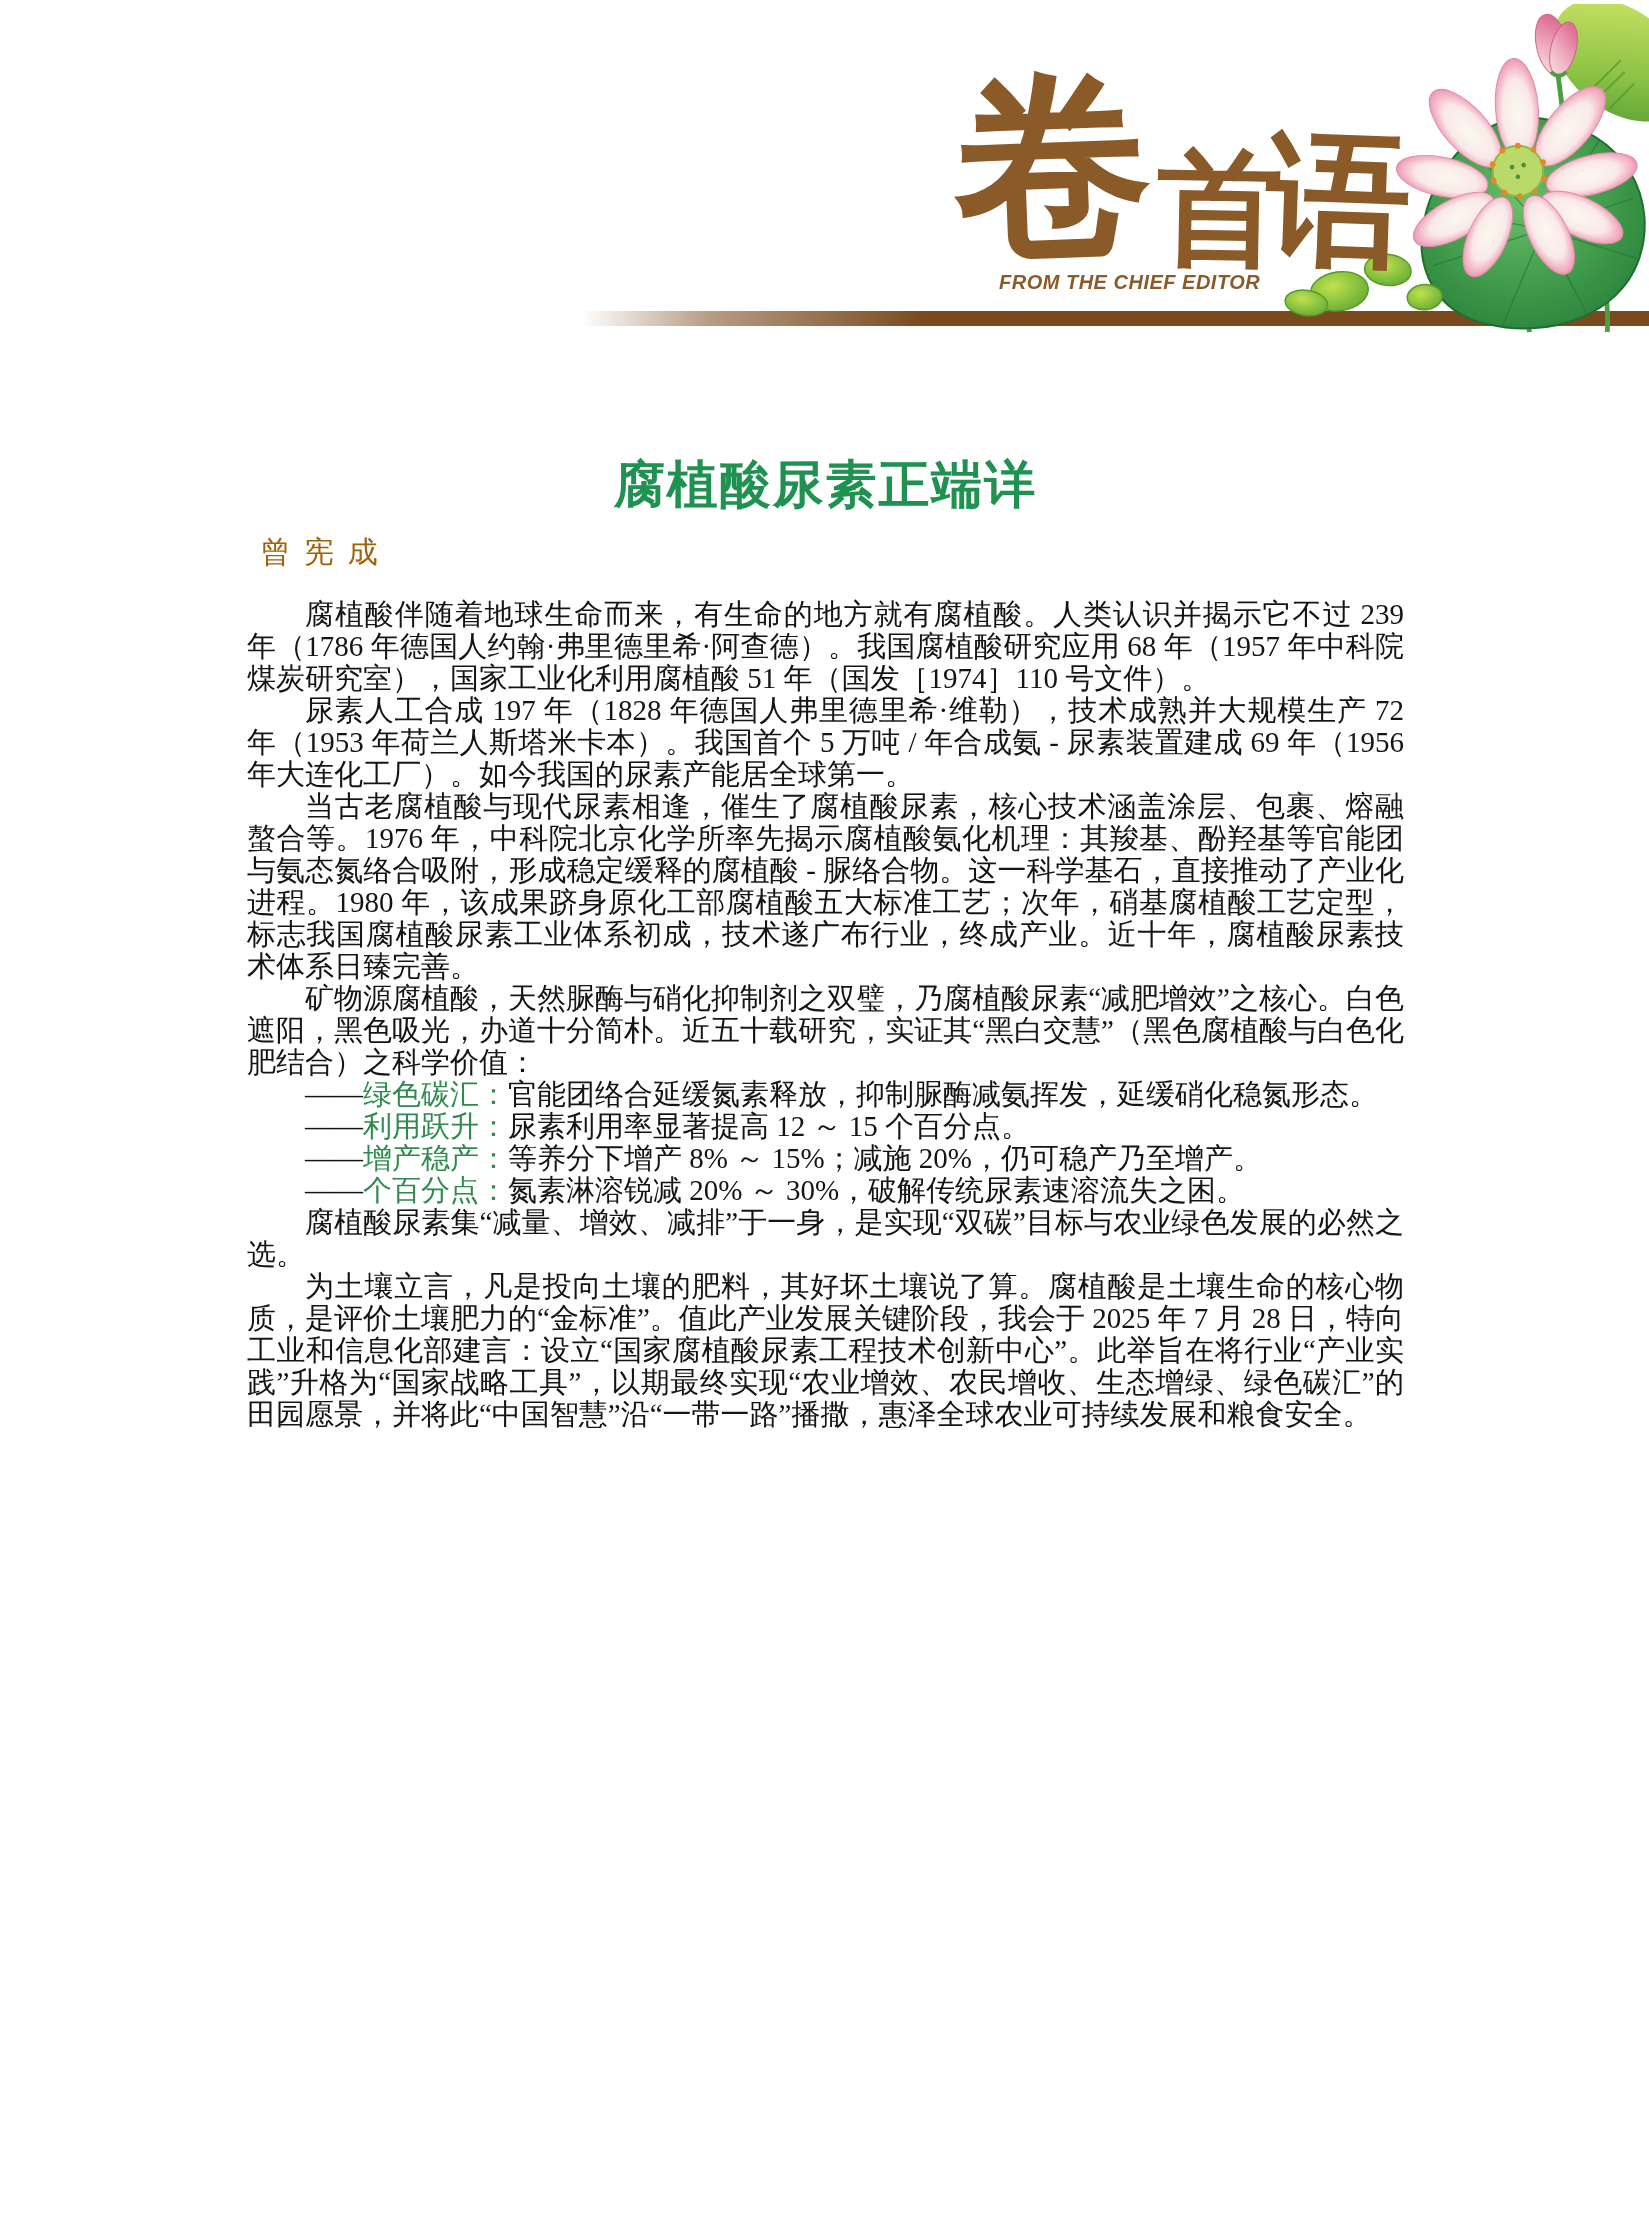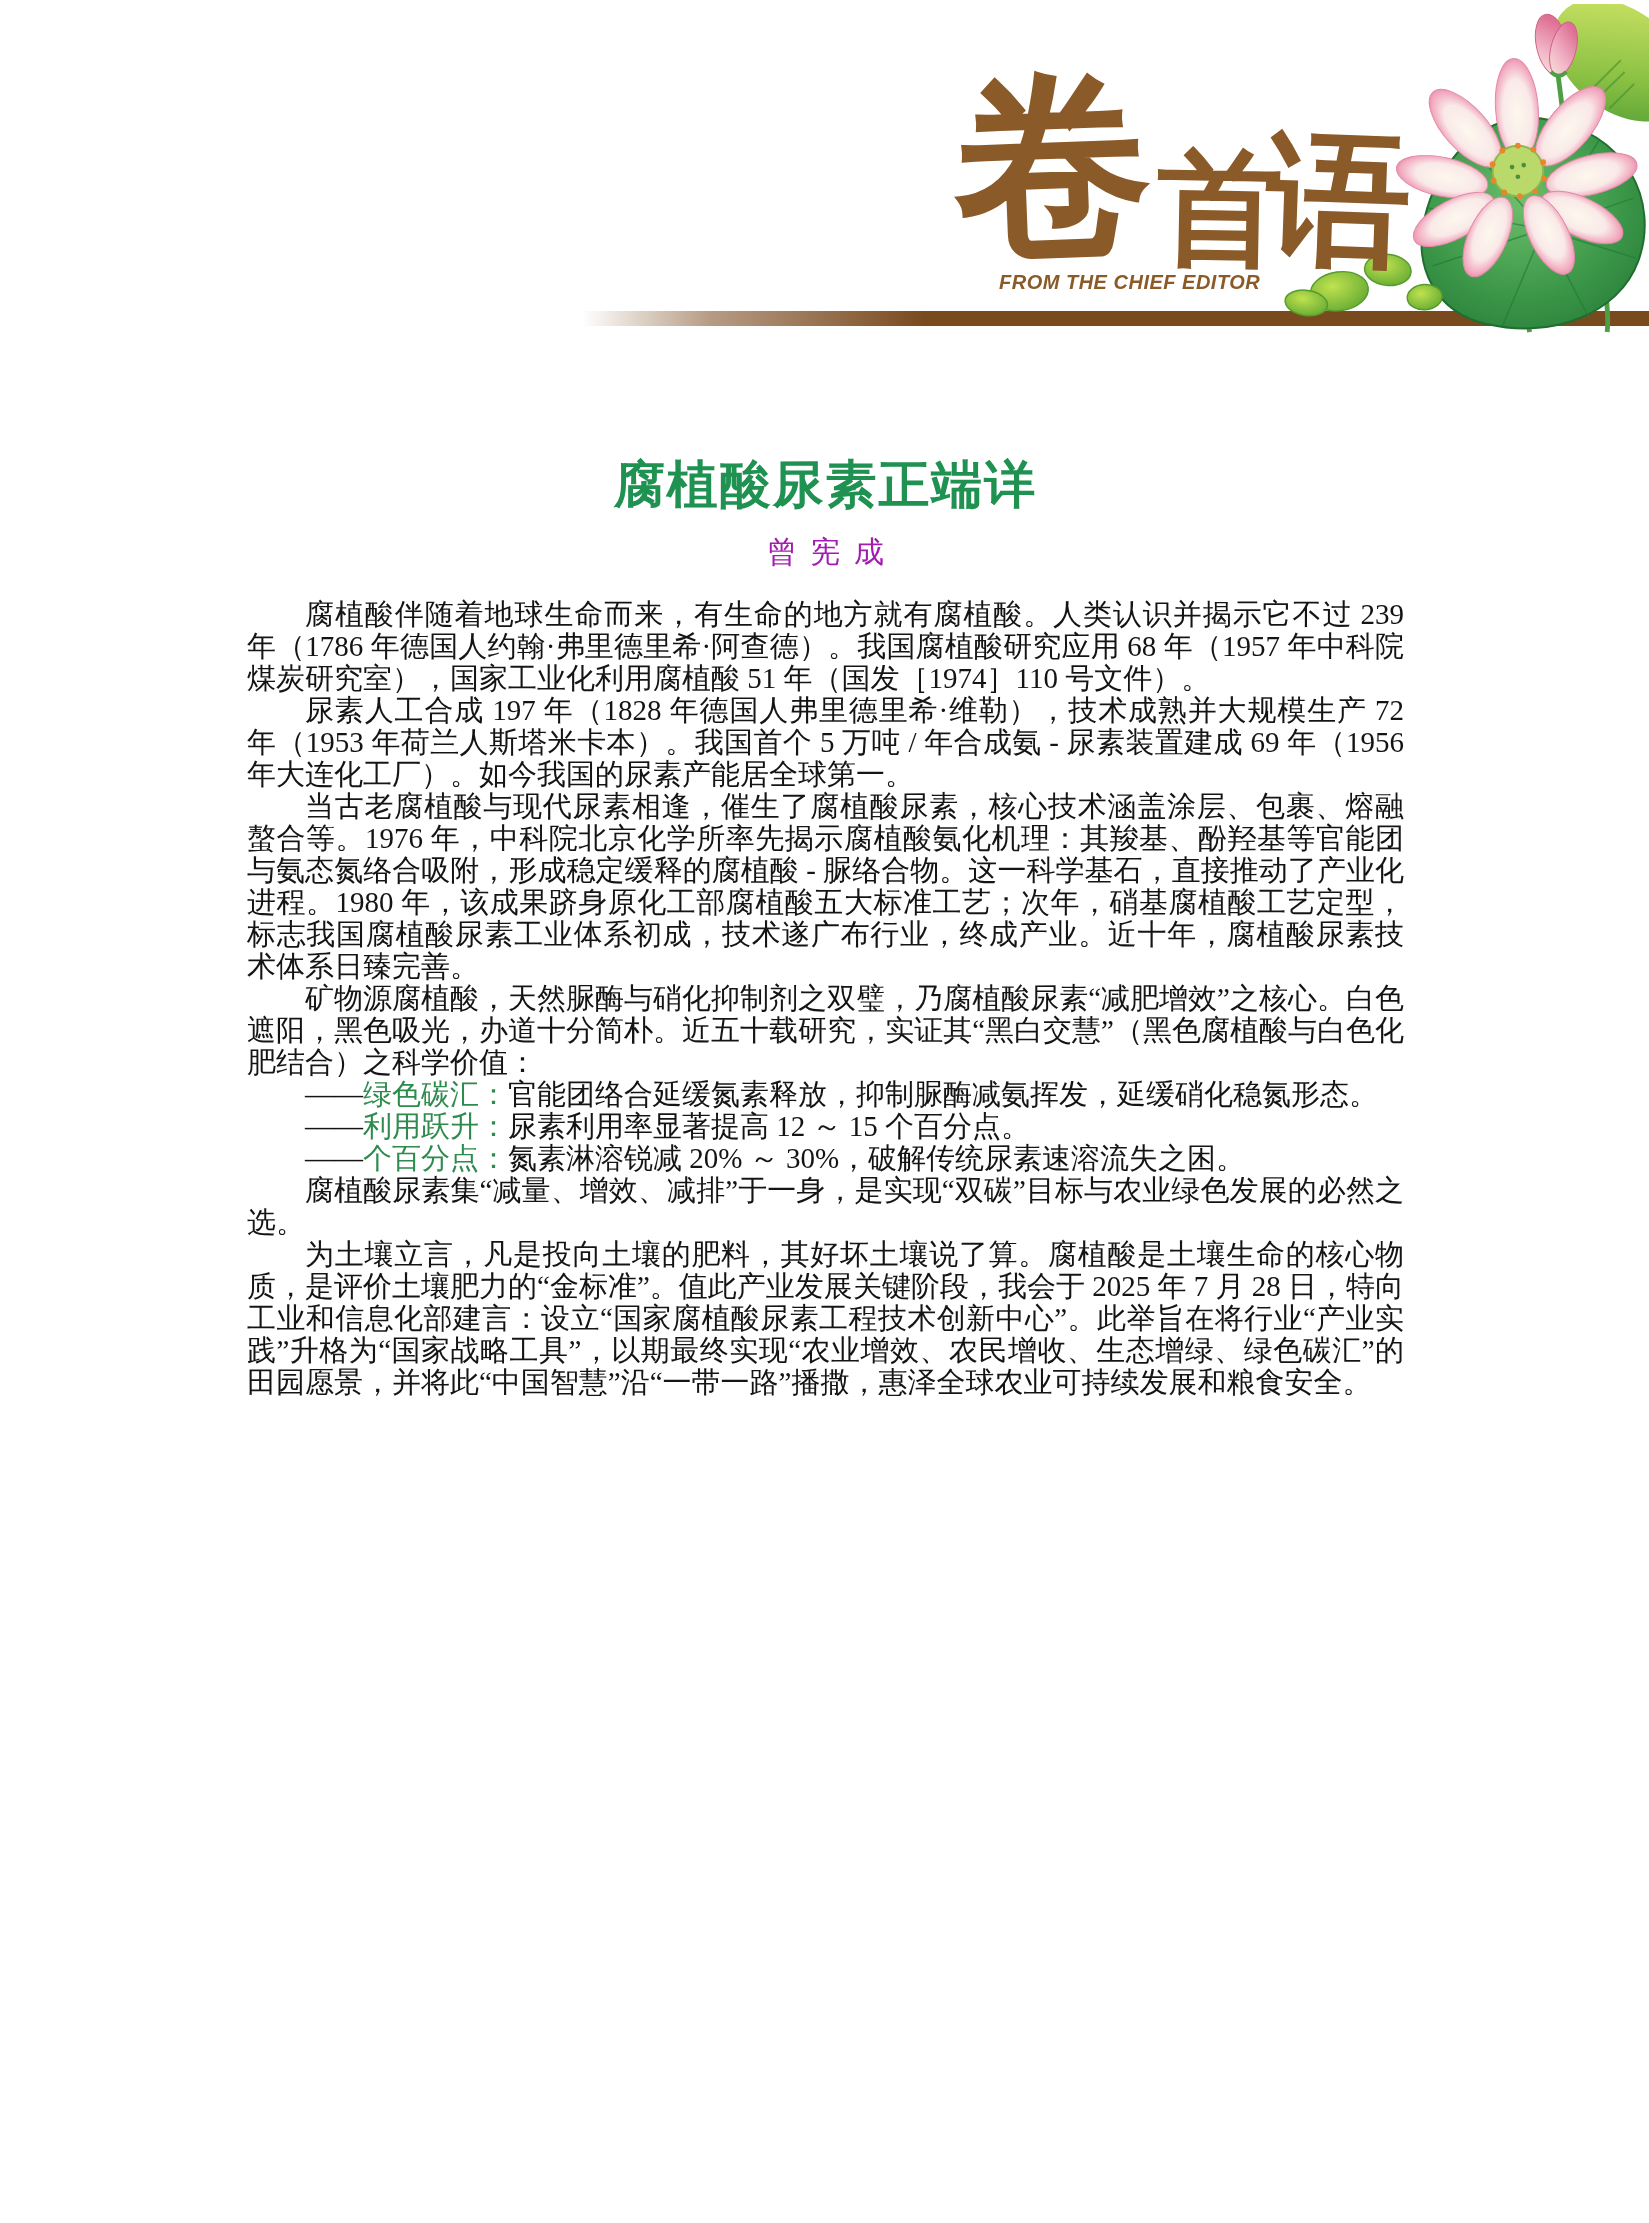--- a/index.html
+++ b/index.html
@@ -31,23 +31,23 @@
   .lotus{position:absolute;left:1279px;top:3.9px;z-index:2;}
   
   .article{position:absolute;left:247px;top:0;width:1157px;}
   .title{
     margin:456px 0 0 0;text-align:center;
     font-family:"Liberation Sans","DejaVu Sans",sans-serif;
     font-weight:700;font-size:51px;line-height:1.15;letter-spacing:1.9px;
     color:#1f9150;
   }
   .author{
-    margin:17.5px 0 0 0;text-align:center;
+    margin:17.5px 0 0 0;text-align:left;
     font-size:30px;line-height:1.3;letter-spacing:13.6px;text-indent:13.6px;
-    color:#a21caf;
+    color:#a16207;
   }
   .body-text{margin-top:27px;}
   .para{
     margin:0;text-indent:2em;text-align:justify;
     font-size:29px;line-height:32px;
   }
   .bullet-label{color:#2e8b4e;}
   .dash{letter-spacing:0;}
 </style>
 </head>
@@ -167,18 +167,19 @@
 <div class="article">
   <h1 class="title">腐植酸尿素正端详</h1>
   <div class="author">曾宪成</div>
   <div class="body-text">
       <p class="para">腐植酸伴随着地球生命而来，有生命的地方就有腐植酸。人类认识并揭示它不过 239 年（1786 年德国人约翰·弗里德里希·阿查德）。我国腐植酸研究应用 68 年（1957 年中科院煤炭研究室），国家工业化利用腐植酸 51 年（国发［1974］110 号文件）。</p>
       <p class="para">尿素人工合成 197 年（1828 年德国人弗里德里希·维勒），技术成熟并大规模生产 72 年（1953 年荷兰人斯塔米卡本）。我国首个 5 万吨 / 年合成氨 - 尿素装置建成 69 年（1956 年大连化工厂）。如今我国的尿素产能居全球第一。</p>
       <p class="para">当古老腐植酸与现代尿素相逢，催生了腐植酸尿素，核心技术涵盖涂层、包裹、熔融螯合等。1976 年，中科院北京化学所率先揭示腐植酸氨化机理：其羧基、酚羟基等官能团与氨态氮络合吸附，形成稳定缓释的腐植酸 - 脲络合物。这一科学基石，直接推动了产业化进程。1980 年，该成果跻身原化工部腐植酸五大标准工艺；次年，硝基腐植酸工艺定型，标志我国腐植酸尿素工业体系初成，技术遂广布行业，终成产业。近十年，腐植酸尿素技术体系日臻完善。</p>
       <p class="para">矿物源腐植酸，天然脲酶与硝化抑制剂之双璧，乃腐植酸尿素“减肥增效”之核心。白色遮阳，黑色吸光，办道十分简朴。近五十载研究，实证其“黑白交慧”（黑色腐植酸与白色化肥结合）之科学价值：</p>
       <p class="para bullet"><span class="dash">——</span><span class="bullet-label">绿色碳汇：</span>官能团络合延缓氮素释放，抑制脲酶减氨挥发，延缓硝化稳氮形态。</p>
       <p class="para bullet"><span class="dash">——</span><span class="bullet-label">利用跃升：</span>尿素利用率显著提高 12 ～ 15 个百分点。</p>
+      <p class="para bullet"><span class="dash">——</span><span class="bullet-label">增产稳产：</span>等养分下增产 8% ～ 15%；减施 20%，仍可稳产乃至增产。</p>
       <p class="para bullet"><span class="dash">——</span><span class="bullet-label">个百分点：</span>氮素淋溶锐减 20% ～ 30%，破解传统尿素速溶流失之困。</p>
       <p class="para">腐植酸尿素集“减量、增效、减排”于一身，是实现“双碳”目标与农业绿色发展的必然之选。</p>
       <p class="para">为土壤立言，凡是投向土壤的肥料，其好坏土壤说了算。腐植酸是土壤生命的核心物质，是评价土壤肥力的“金标准”。值此产业发展关键阶段，我会于 2025 年 7 月 28 日，特向工业和信息化部建言：设立“国家腐植酸尿素工程技术创新中心”。此举旨在将行业“产业实践”升格为“国家战略工具”，以期最终实现“农业增效、农民增收、生态增绿、绿色碳汇”的田园愿景，并将此“中国智慧”沿“一带一路”播撒，惠泽全球农业可持续发展和粮食安全。</p>
     </div>
 </div>
 
 
 </body></html>

